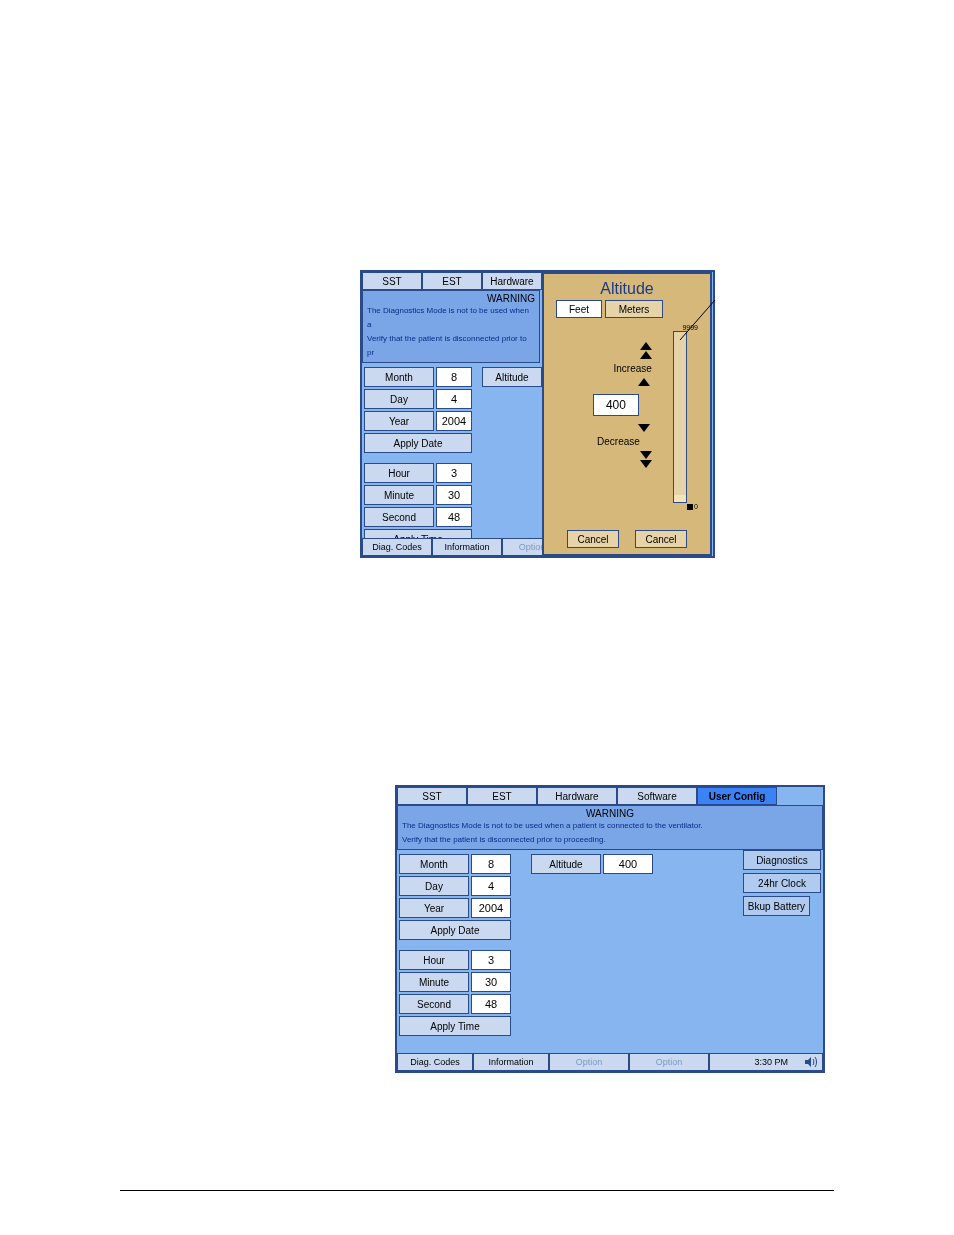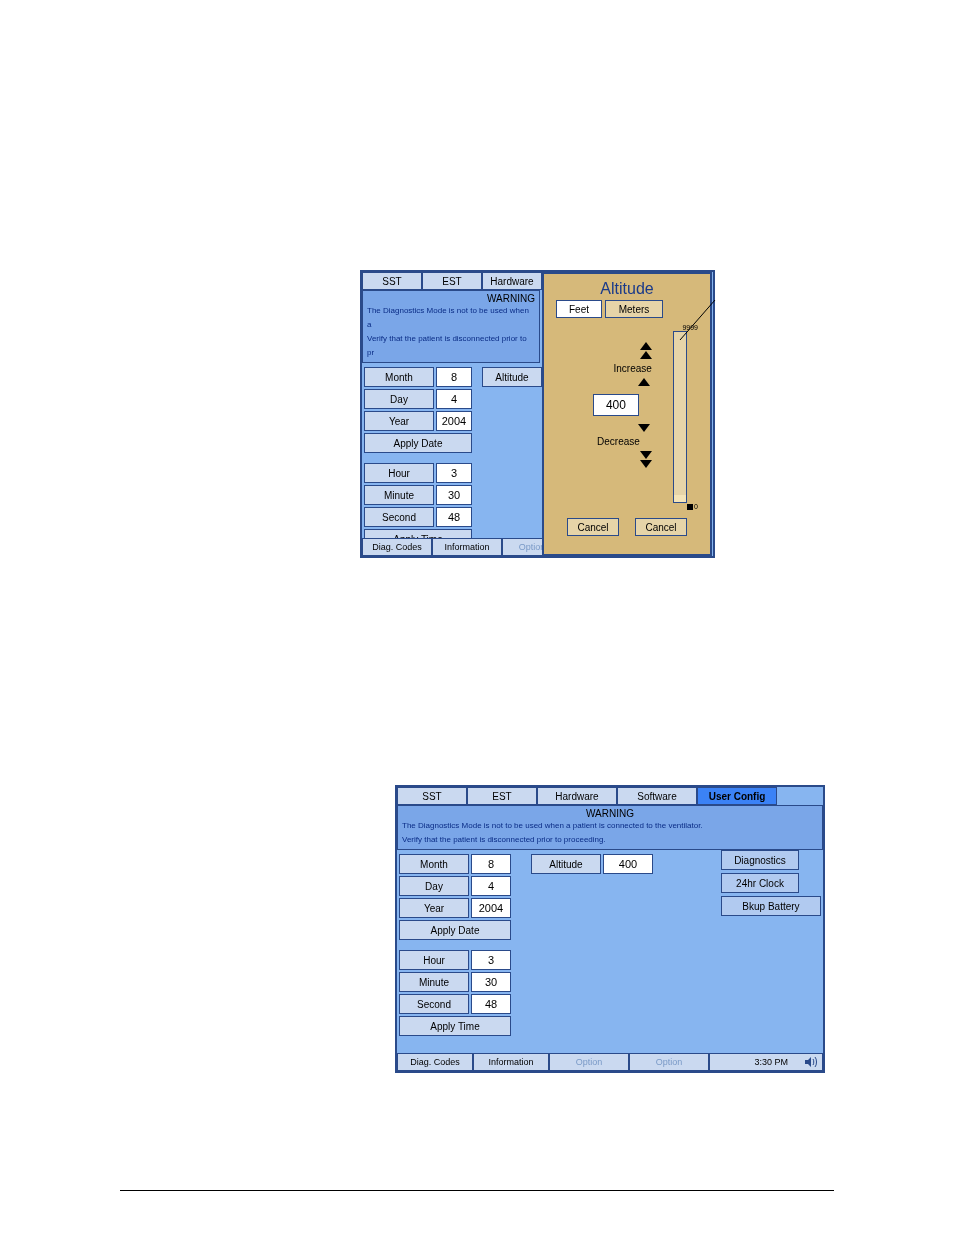--- a/index.html
+++ b/index.html
@@ -125,21 +125,21 @@
           <div style="font-size:7px;align-self:flex-end;margin-right:6px">9999</div>
           <div class="gauge" style="height:170px">
             <div class="gaugefill" style="height:7px"></div>
           </div>
           <div style="font-size:7px;align-self:flex-end;margin-right:6px;display:flex;align-items:center;gap:1px">
             <span style="display:inline-block;width:6px;height:6px;background:#000"></span>
             <span>0</span>
           </div>
         </div>
       </div>
-      <div style="display:flex;gap:16px;justify-content:center;margin-top:8px">
+      <div style="display:flex;gap:16px;justify-content:center;margin-top:20px">
         <div class="smallbtn" style="width:52px">Cancel</div>
         <div class="smallbtn" style="width:52px">Cancel</div>
       </div>
     </div>
 
     <svg style="position:absolute;left:320px;top:30px;overflow:visible" width="40" height="40">
       <line x1="0" y1="40" x2="35" y2="0" stroke="#000" stroke-width="1"></line>
     </svg>
   </div>
 
@@ -191,21 +191,21 @@
           <div class="lbl" style="width:70px">Second</div>
           <div class="val" style="width:40px;margin-left:2px">48</div>
         </div>
         <div class="fieldrow">
           <div class="btn" style="width:112px">Apply Time</div>
         </div>
 
         <div style="position:absolute;top:0;right:2px;display:flex;flex-direction:column;gap:3px">
           <div class="side" style="width:78px">Diagnostics</div>
           <div class="side" style="width:78px">24hr Clock</div>
-          <div class="side" style="width:100px">Bkup Battery</div>
+          <div class="side" style="width:67px">Bkup Battery</div>
         </div>
       </div>
 
       <div class="btmrow" style="position:absolute;bottom:0;left:0;right:0">
         <div class="btab" style="width:76px">Diag. Codes</div>
         <div class="btab" style="width:76px">Information</div>
         <div class="btab opt" style="width:80px">Option</div>
         <div class="btab opt" style="width:80px">Option</div>
         <div class="btab" style="flex:1;justify-content:flex-end;padding-right:4px;gap:16px">
           <span>3:30 PM</span>

